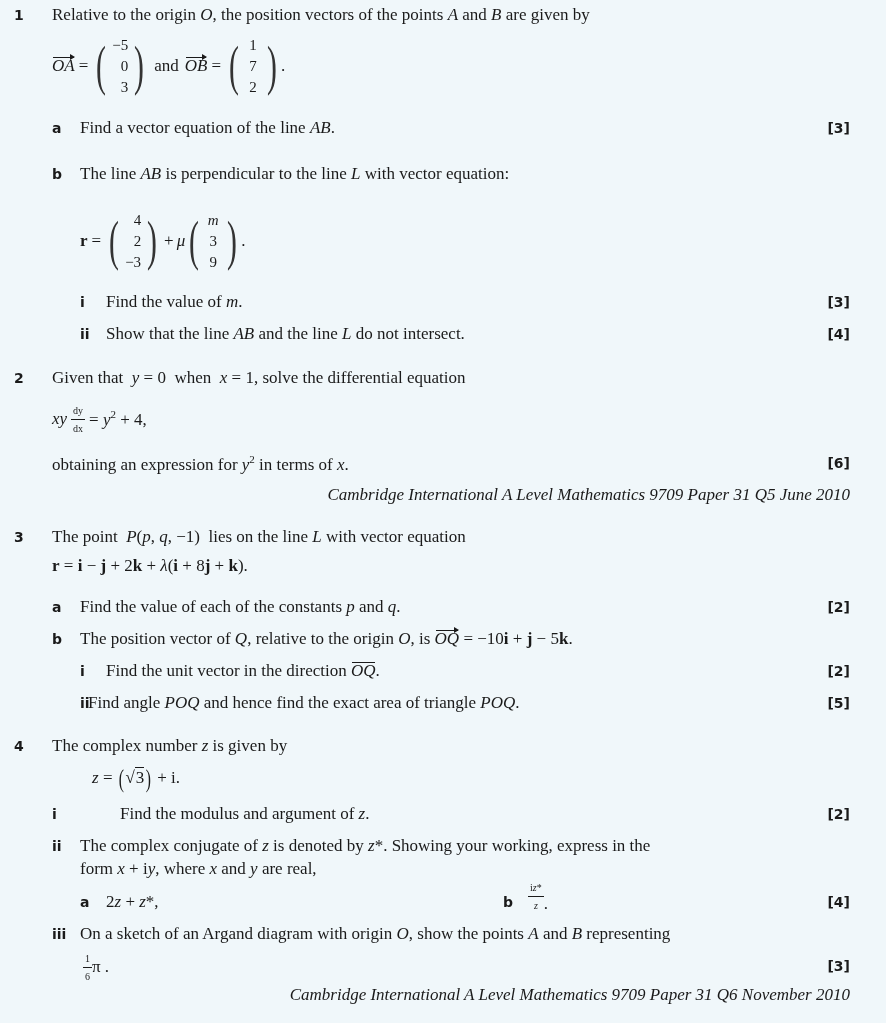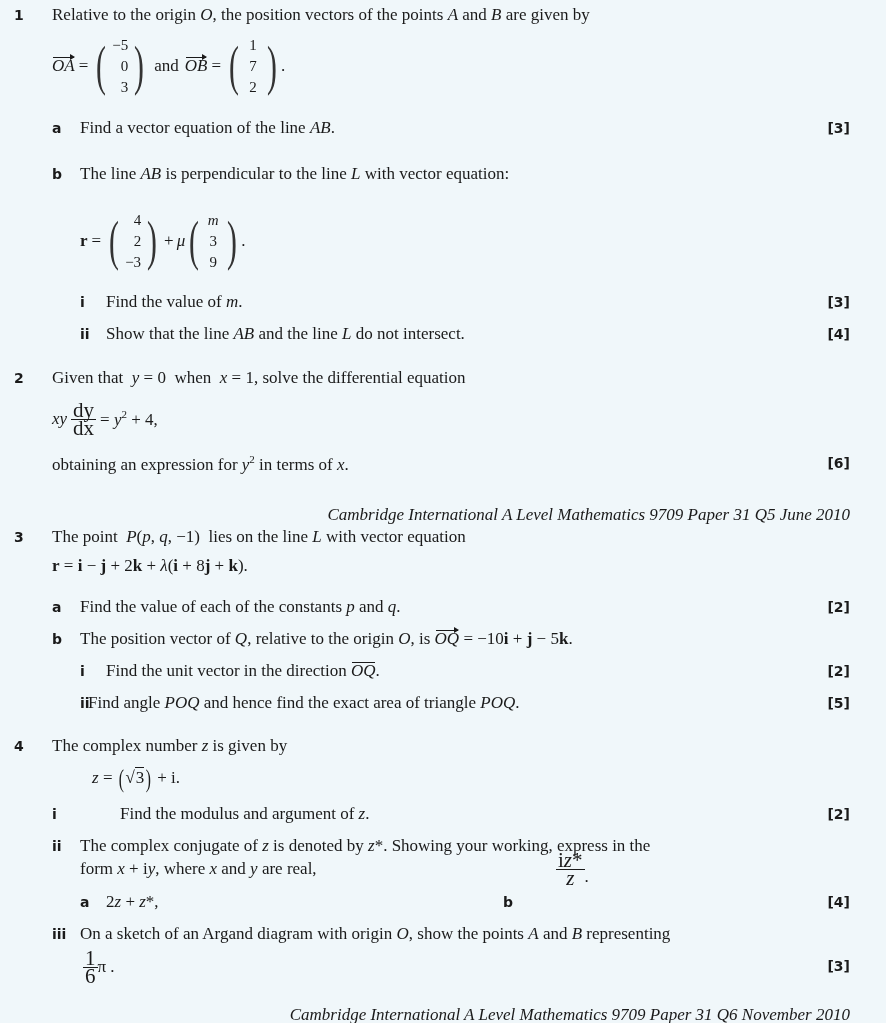--- a/index.html
+++ b/index.html
@@ -16,36 +16,36 @@
     font-family: "DejaVu Sans", "Liberation Sans", sans-serif;
     font-weight: bold; font-size: 14px;
   }
   .marks {
     position: absolute; right: 36px;
     font-family: "DejaVu Sans", "Liberation Sans", sans-serif;
     font-weight: bold; font-size: 14px;
   }
   .it { font-style: italic; }
   .bf { font-weight: bold; }
-  .source { font-style: italic; font-size: 17px; margin-top: 20px; }
+  .source { font-style: italic; font-size: 17px; }
   .vec {
     display: inline-flex; align-items: center; vertical-align: middle;
   }
   .vec .par { font-size: 54px; font-weight: 100; line-height: 1; transform: scaleX(0.55); color:#333; }
   .vec .col { display: flex; flex-direction: column; align-items: flex-end; font-size: 15px; line-height: 21px; padding: 0 2px; min-width: 16px; text-align: center; }
   .vec .col.center { align-items: center; }
   .ovr { position: relative; display: inline-block; font-style: italic; }
   .ovr::before {
     content: ""; position: absolute; left: 1px; right: 1px; top: 1px; border-top: 1px solid #1a1a1a;
   }
   .ovr.arrow::after {
     content: ""; position: absolute; right: 0px; top: -2px;
     border-left: 5px solid #1a1a1a; border-top: 3px solid transparent; border-bottom: 3px solid transparent;
   }
-  .frac { display: inline-flex; flex-direction: column; align-items: center; vertical-align: middle; font-size: 21px; line-height: 17px; }
+  .frac { display: inline-flex; flex-direction: column; align-items: center; vertical-align: middle; font-size: 10px; line-height: 17px; }
   .frac .num { border-bottom: 1px solid #1a1a1a; padding: 0 2px; }
   sup { font-size: 11px; }
   .sqrt { border-top: 1px solid #1a1a1a; padding-left: 1px; }
   .bigpar { font-size: 26px; font-weight: 100; vertical-align: middle; line-height: 1; transform: scaleX(0.6); display:inline-block; }
 </style>
 </head>
 <body>
 
 <div>
   <span class="abs qnum" style="left:14px;top:7px;">1</span>
@@ -171,21 +171,21 @@
   <span class="marks" style="top:806px;">[2]</span>
 
   <span class="abs lbl" style="left:52px;top:838px;">ii</span>
   <span class="abs" style="left:80px;top:836px;">The complex conjugate of <i>z</i> is denoted by <i>z</i>*. Showing your working, express in the</span>
   <span class="abs" style="left:80px;top:859px;">form <i>x</i> + i<i>y</i>, where <i>x</i> and <i>y</i> are real,</span>
 
   <span class="abs lbl" style="left:80px;top:894px;">a</span>
   <span class="abs" style="left:106px;top:892px;">2<i>z</i> + <i>z</i>*,</span>
 
   <span class="abs lbl" style="left:503px;top:894px;">b</span>
-  <span class="abs" style="left:528px;top:852px;display:flex;align-items:flex-end;margin-left:28px;">
+  <span class="abs" style="left:528px;top:879px;display:flex;align-items:flex-end;">
     <span class="frac">
       <span class="num">i<i>z</i>*</span>
       <span class="it">z</span>
     </span>
     <span>.</span>
   </span>
   <span class="marks" style="top:894px;">[4]</span>
 
   <span class="abs lbl" style="left:52px;top:926px;">iii</span>
   <span class="abs" style="left:80px;top:924px;">On a sketch of an Argand diagram with origin <i>O</i>, show the points <i>A</i> and <i>B</i> representing</span>

